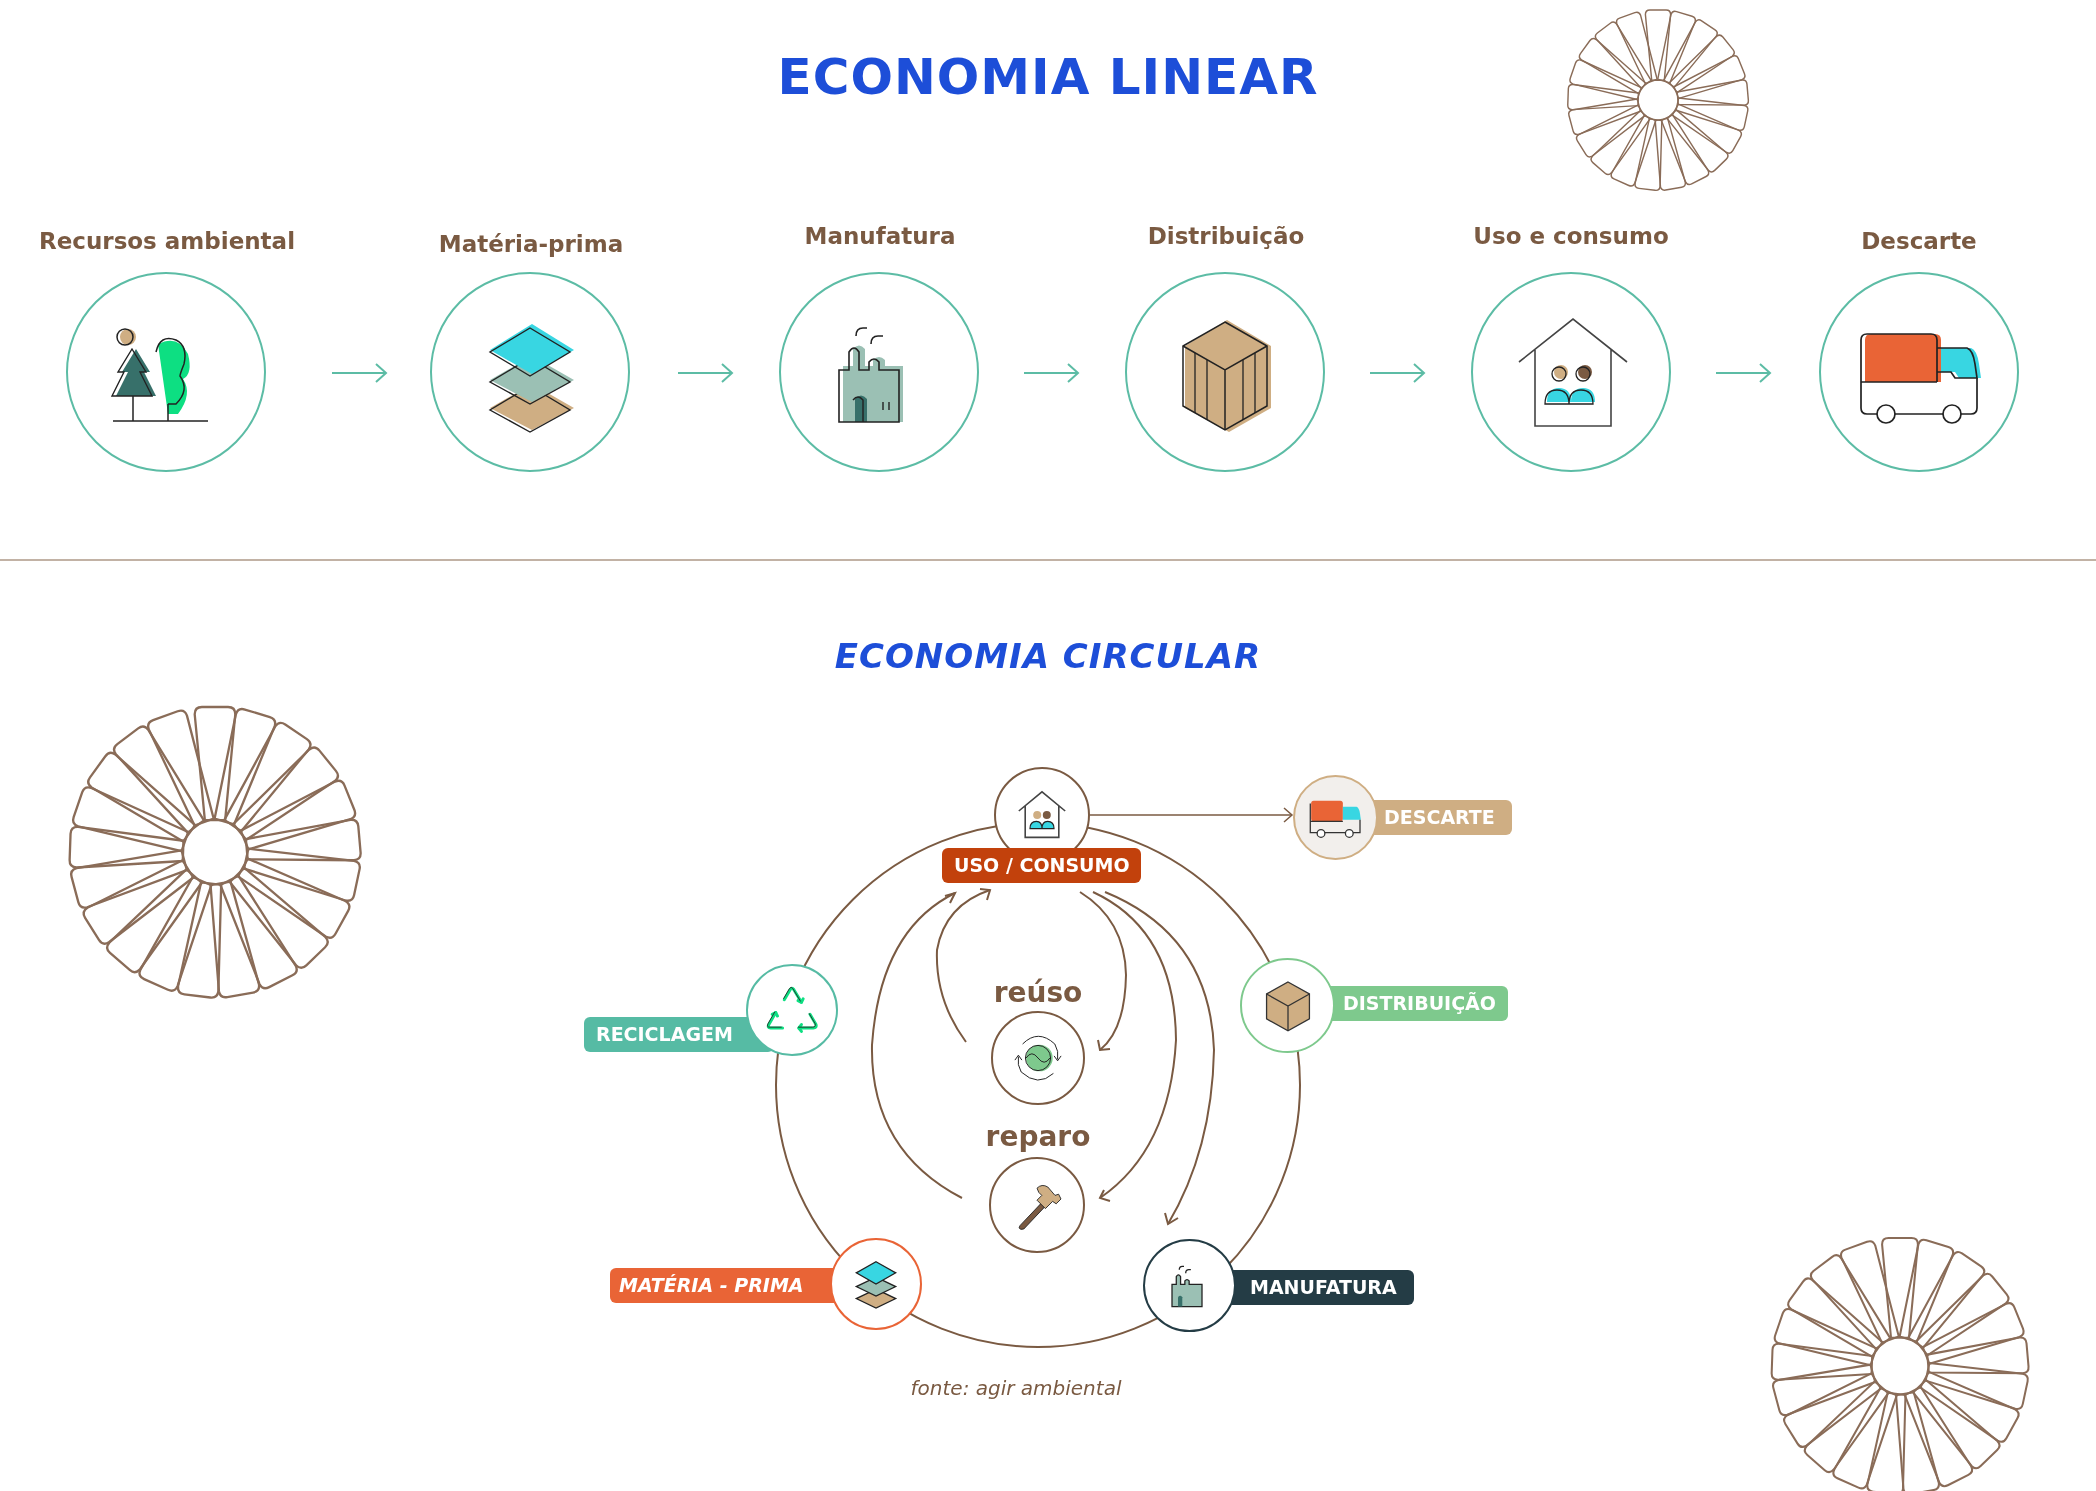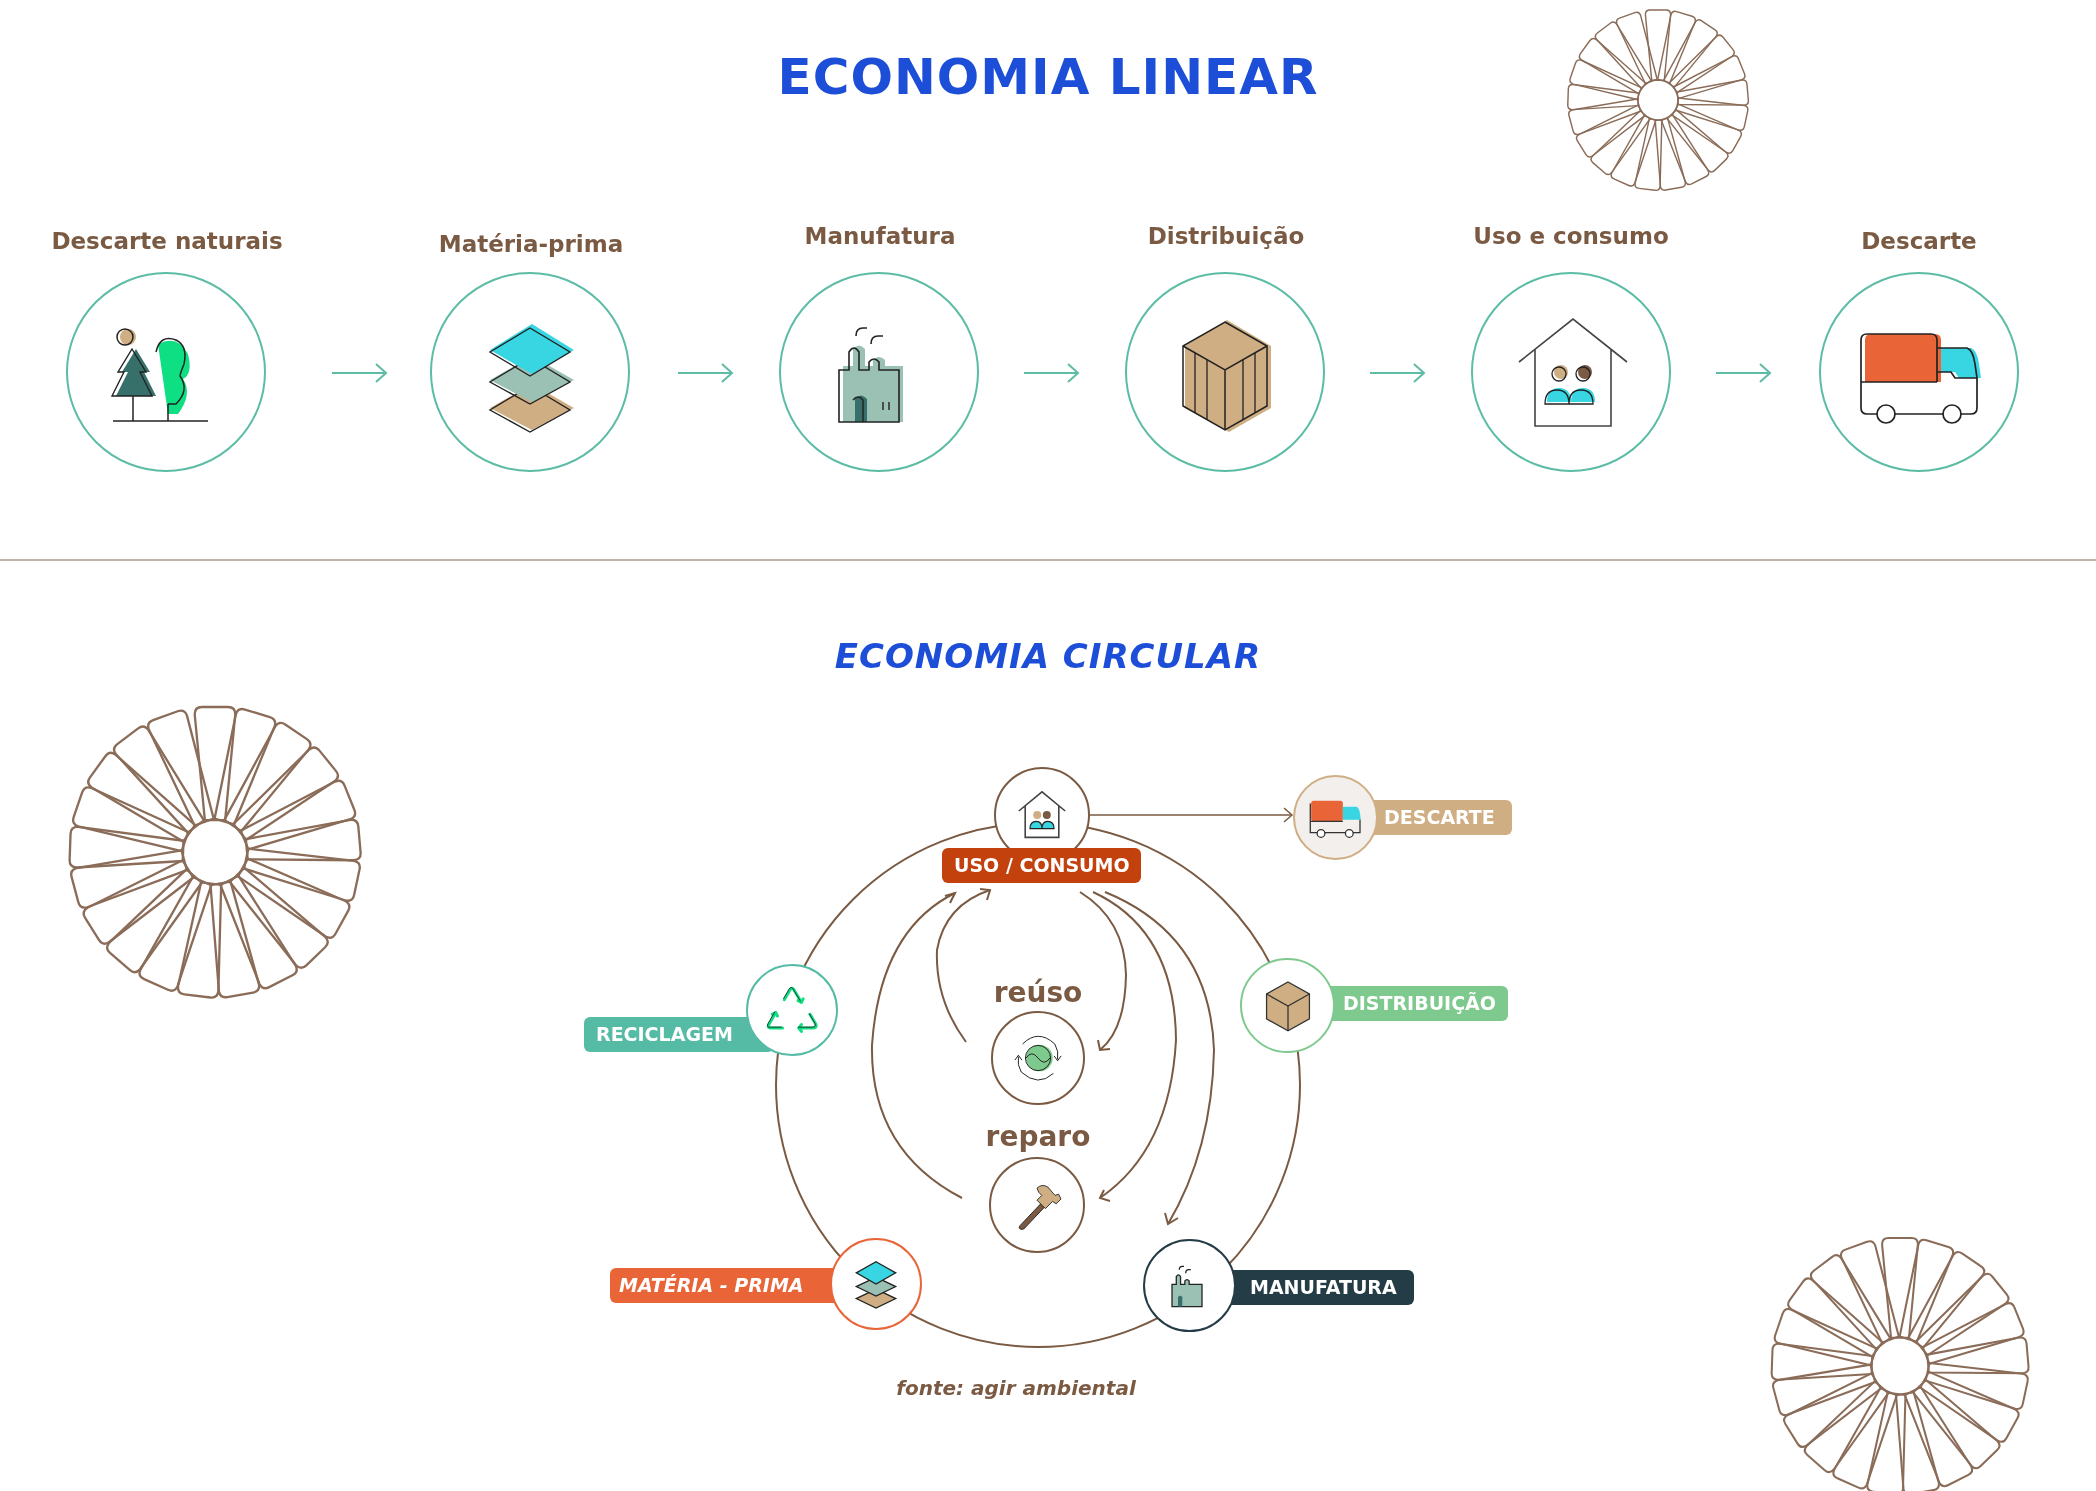--- a/index.html
+++ b/index.html
@@ -7,21 +7,21 @@
   .title { position:absolute; left:0; width:2096px; text-align:center; font-family:"DejaVu Sans", sans-serif; font-weight:bold; color:#1d4ed8; letter-spacing:1px; }
   .step-label { position:absolute; width:300px; text-align:center; font-family:"DejaVu Sans", sans-serif; font-weight:bold; font-size:23px; color:#7a5a42; }
   .step-circle { position:absolute; width:200px; height:200px; border:2.5px solid #5cbca5; border-radius:50%; box-sizing:border-box; background:#fff; }
   .step-circle svg { position:absolute; left:30px; top:30px; width:140px; height:140px; }
   .arrow { position:absolute; width:60px; height:24px; }
   .divider { position:absolute; left:0; top:559px; width:2096px; height:2px; background:#c2b2a5; }
   .node { position:absolute; border-radius:50%; box-sizing:border-box; background:#fff; }
   .node svg { position:absolute; left:50%; top:50%; transform:translate(-50%,-50%); }
   .badge { position:absolute; height:35px; line-height:35px; border-radius:6px; color:#fff; font-family:"DejaVu Sans", sans-serif; font-weight:bold; font-size:19px; padding:0 12px; box-sizing:border-box; white-space:nowrap; }
   .inner-label { position:absolute; width:200px; text-align:center; font-family:"DejaVu Sans", sans-serif; font-weight:bold; font-size:28px; color:#7a5a42; }
-  .footer { position:absolute; left:0; width:2032px; top:1376px; text-align:center; font-family:"DejaVu Sans", sans-serif; font-style:italic; font-size:20px; color:#7a5a42;font-weight:bold; }
+  .footer { position:absolute; left:0; width:2032px; top:1376px; text-align:center; font-family:"DejaVu Sans", sans-serif; font-style:italic; font-size:20px; color:#7a5a42; }
   svg.full { position:absolute; left:0; top:0; width:2096px; height:1491px; pointer-events:none; }
 </style>
 </head>
 <body>
 
 <svg class="full" viewBox="0 0 2096 1491">
   <defs>
     <path id="ray" d="M -7 -22 L 7 -22 L 14 -95 Q 14 -100 9 -100 L -9 -100 Q -14 -100 -14 -95 Z" fill="none" stroke="#8a6c58" stroke-width="1.6" stroke-linejoin="round"></path>
     <g id="burst">
       <use href="#ray" transform="rotate(0)"></use>
@@ -55,21 +55,21 @@
     </g>
   <g transform="translate(1900,1366) scale(1.28)">
       <use href="#burst"></use>
     </g>
 </svg>
 
 <div class="title" style="top:48px; font-size:50px;">ECONOMIA LINEAR</div>
 
 <div>
 
-  <div class="step-label" style="left:17px; top:228px;">Descarte naturais</div>
+  <div class="step-label" style="left:17px; top:228px;">Recursos ambiental</div>
   <div class="step-circle" style="left:66px; top:272px;">
     <svg viewBox="0 0 140 140">
       <circle cx="30" cy="33" r="8" fill="#cfae83"></circle>
         <circle cx="27" cy="33" r="8" fill="none" stroke="#222" stroke-width="1.5"></circle>
       <path d="M60 40 Q80 30 90 50 Q95 70 85 75 Q95 90 80 110 L70 110 Z" fill="#0ddf82"></path>
       <path d="M58 48 Q62 30 78 36 Q90 42 86 60 Q82 70 82 72 Q92 86 78 100 L70 100" fill="none" stroke="#222" stroke-width="1.5"></path>
       <path d="M38 45 L52 68 L46 68 L58 92 L18 92 L30 68 L24 68 Z" fill="#37706a"></path>
       <path d="M34 45 L48 68 L42 68 L54 92 L14 92 L26 68 L20 68 Z" fill="none" stroke="#222" stroke-width="1.4"></path>
       <line x1="35" y1="92" x2="35" y2="117" stroke="#222" stroke-width="1.5"></line>
       <line x1="70" y1="100" x2="70" y2="117" stroke="#222" stroke-width="1.5"></line>

